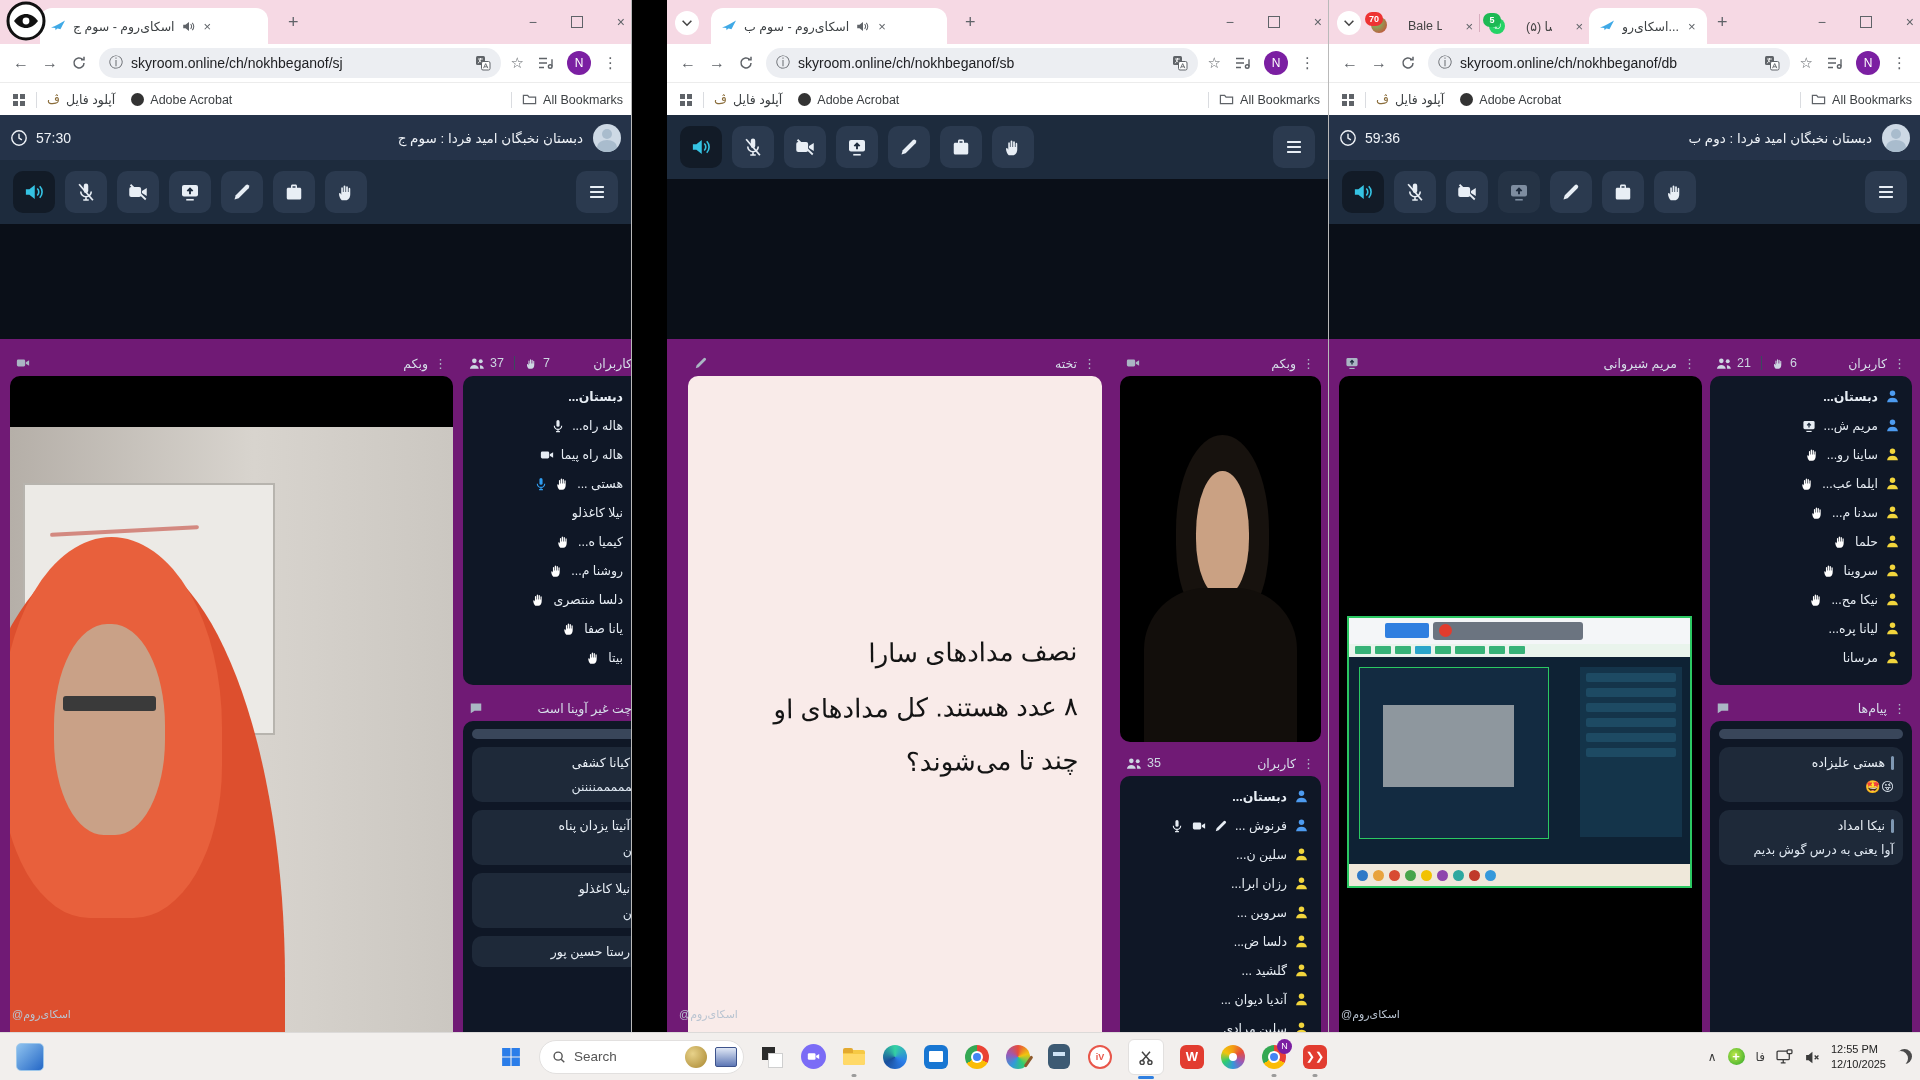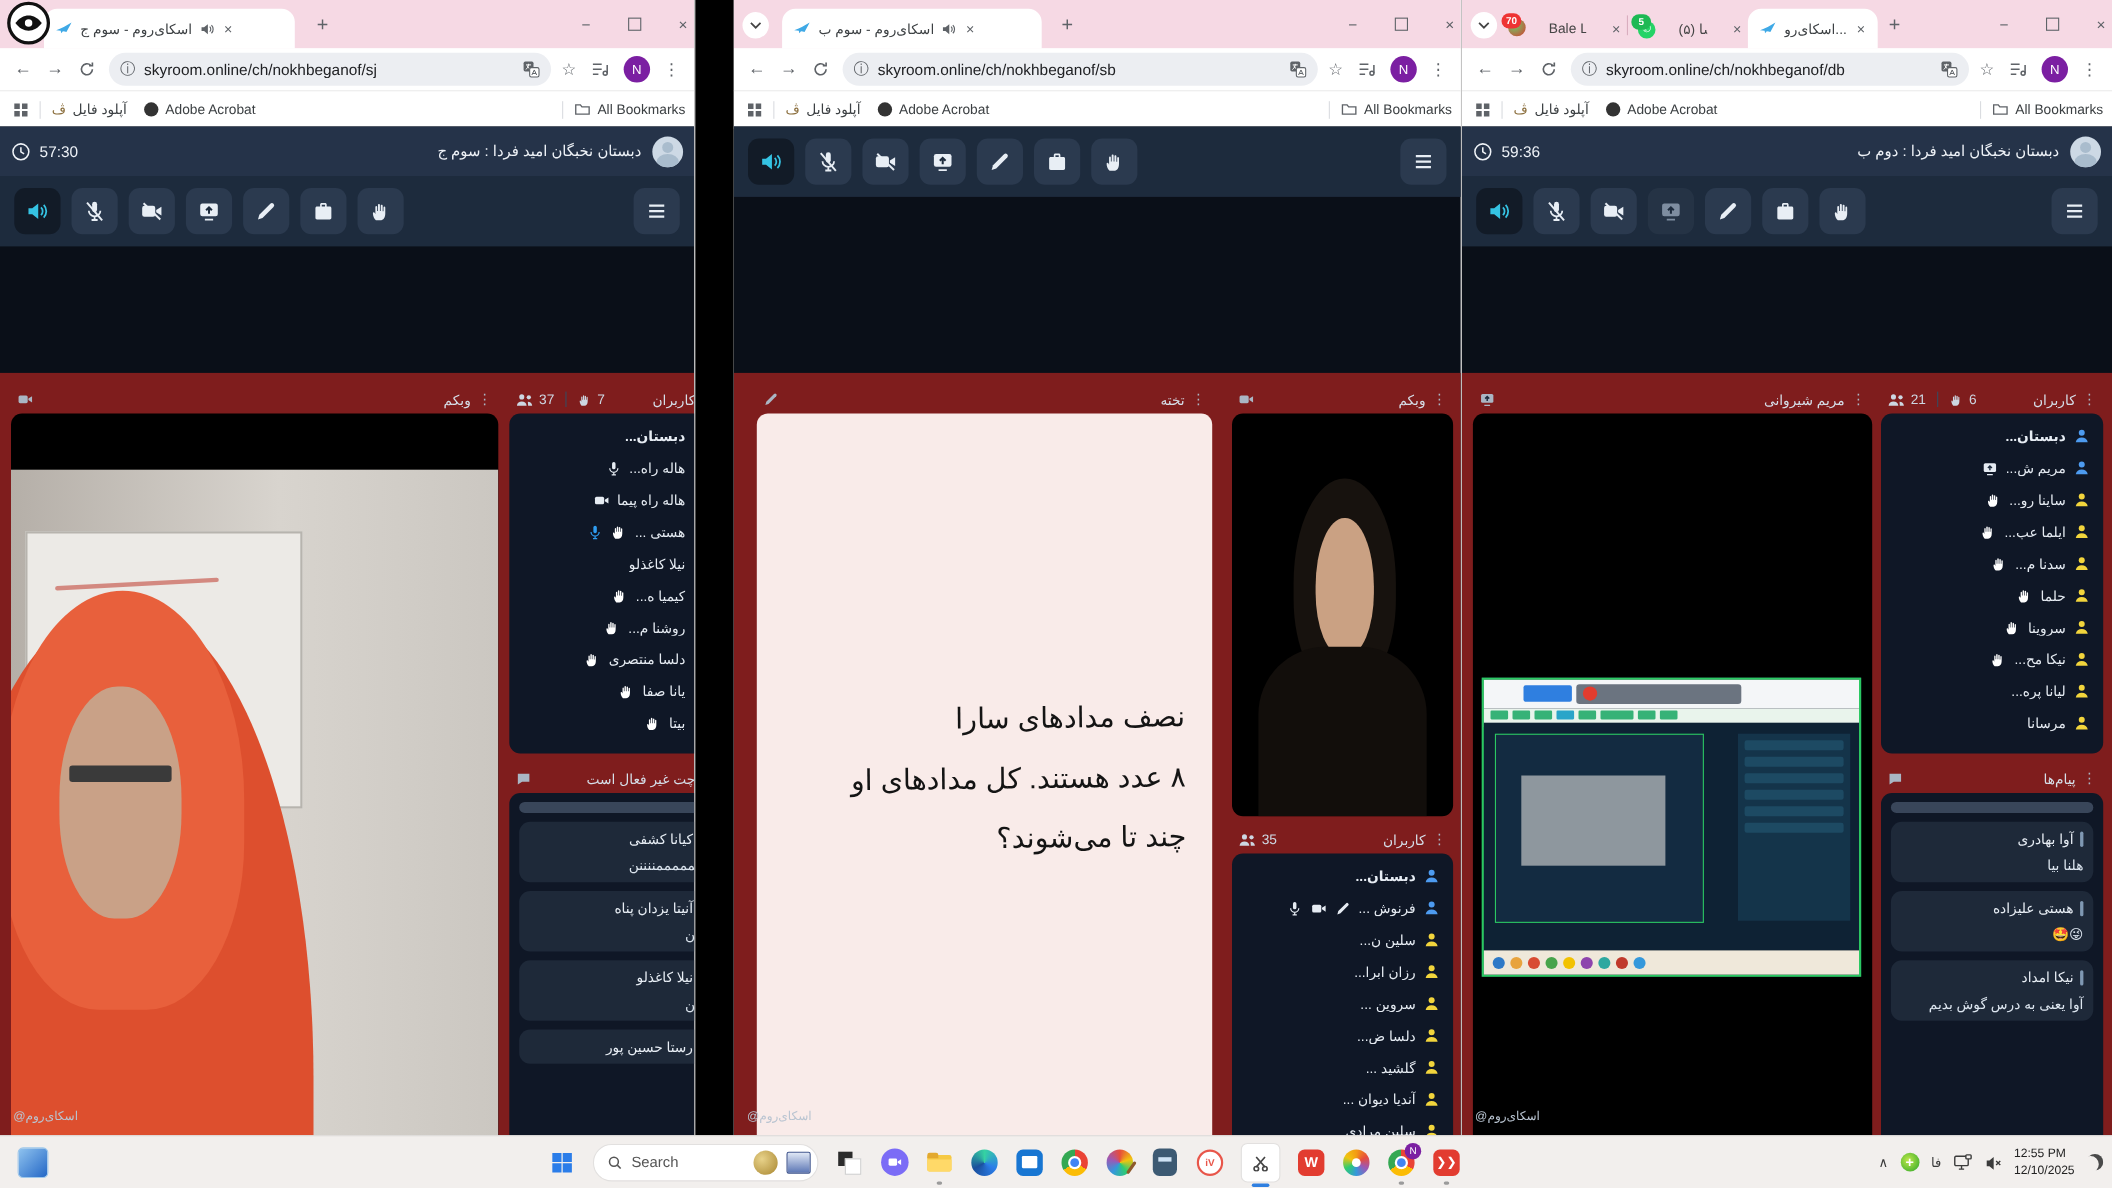--- a/index.html
+++ b/index.html
@@ -44,21 +44,21 @@
   .roomtitle{font-size:13.5px}
   .avatarsk{width:28px;height:28px;border-radius:50%;background:#cdd9e5;position:relative;overflow:hidden;flex:none}
   .avatarsk::before{content:"";position:absolute;left:9px;top:5px;width:10px;height:10px;border-radius:50%;background:#a9bccd}
   .avatarsk::after{content:"";position:absolute;left:4px;top:16px;width:20px;height:14px;border-radius:50%;background:#a9bccd}
   .sktools{height:64px;background:#1d2b3d;display:flex;align-items:center;gap:10px;padding:0 13px;position:relative}
   .tool{width:42px;height:42px;border-radius:10px;background:#2b3a4f;display:flex;align-items:center;justify-content:center;color:#e8eef5}
   .tool svg{width:20px;height:20px}
   .tool.active{background:#121b27;color:#35c3e3}
   .tool.dim{background:#33415366;color:#7e8da0}
   .burger{position:absolute;right:13px}
-  .skmain{position:absolute;left:0;right:0;top:224px;bottom:0;background:#7f1d1d}
+  .skmain{position:absolute;left:0;right:0;top:224px;bottom:0;background:#701a75}
   .panel{position:absolute;box-sizing:border-box}
   .sech{height:26px;display:flex;align-items:center;gap:6px;color:#d6dfe9;font-size:12.5px;padding:0 6px}
   .sech .sp{flex:1}
   .kebab{color:#aab6c4;font-size:13px}
   .secbody{position:absolute;left:0;right:0;top:26px;bottom:0;background:#10192a;border-radius:10px;overflow:hidden}
   .vbody{background:#000}
   .icn14{width:14px;height:14px;color:#aab6c4}
   
   .ucount{display:flex;align-items:center;gap:5px;color:#cdd7e2;font-size:12.5px}
   .vdiv{width:1px;height:14px;background:#3a4a5e;margin:0 4px}
@@ -496,21 +496,21 @@
               </svg>
             </div>
         </div>
       </div>
       <div class="panel" style="left:463px;top:356px;width:194px;height:410px">
         <div class="sech">
           <svg class="icn14" viewBox="0 0 16 16" color="#aab6c4">
               <use href="#i-bubble"></use>
             </svg>
           <span class="sp"></span>
-          <span>چت غیر فعال است</span>
+          <span>چت غیر آوینا است</span>
           <span class="kebab">⋮</span>
         </div>
         <div class="msgs">
           <div class="scrollhint"></div>
           <div class="msg">
               <div class="mh">
                 <span class="qbar"></span>
                 <span>کیانا کشفی</span>
               </div>
               <div class="mt">ممممممننننن</div>
@@ -1070,27 +1070,20 @@
             </svg>
           <span class="sp"></span>
           <span>پیام‌ها</span>
           <span class="kebab">⋮</span>
         </div>
         <div class="msgs">
           <div class="scrollhint"></div>
           <div class="msg">
               <div class="mh">
                 <span class="qbar"></span>
-                <span>آوا بهادری</span>
-              </div>
-              <div class="mt">هلنا بیا</div>
-            </div>
-          <div class="msg">
-              <div class="mh">
-                <span class="qbar"></span>
                 <span>هستی علیزاده</span>
               </div>
               <div class="mt">😜🤩</div>
             </div>
           <div class="msg">
               <div class="mh">
                 <span class="qbar"></span>
                 <span>نیکا امداد</span>
               </div>
               <div class="mt">آوا یعنی به درس گوش بدیم</div>

